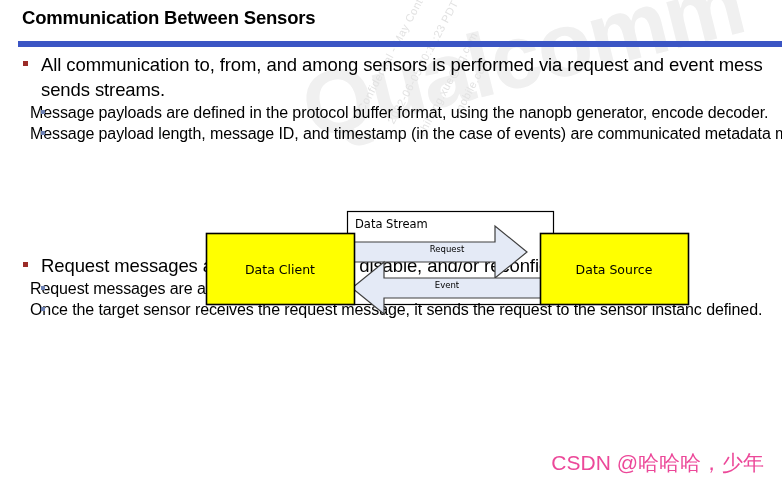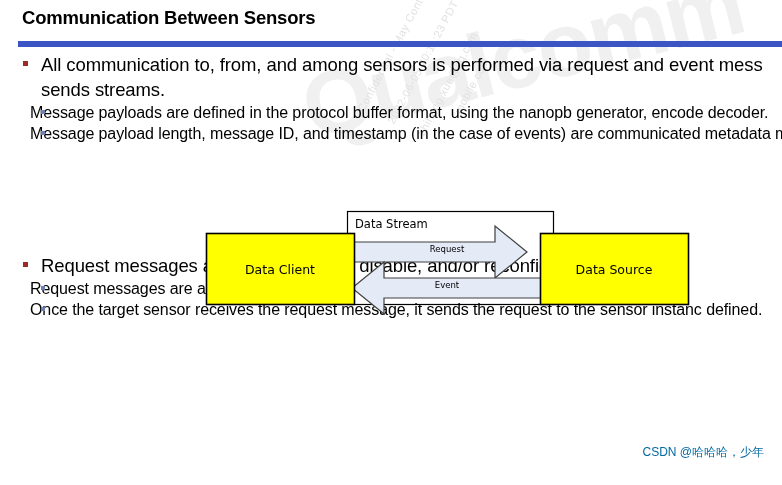--- a/index.html
+++ b/index.html
@@ -129,23 +129,23 @@
     height: 485px;
     z-index: 3;
     pointer-events: none;
   }
   #diagram text { pointer-events: auto; }
 
   
   #csdn-watermark {
     position: absolute;
     right: 18px;
-    bottom: 24px;
-    font-size: 12px;
-    color: #0369a1;
+    bottom: 8px;
+    font-size: 21px;
+    color: #ec4899;
     z-index: 4;
     white-space: nowrap;
   }
 </style>
 </head>
 <body>
 
 <div id="watermark-layer">
   <div class="wm-brand">Qualcomm</div>
   <div class="wm-diag wm-d1">Confidential - May Contain Trade Secrets</div>

